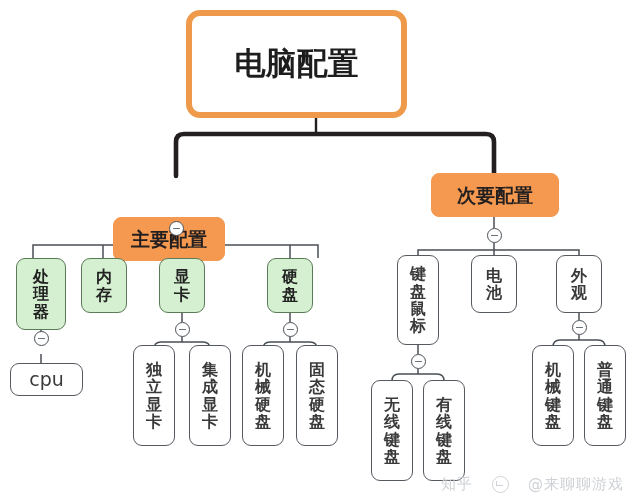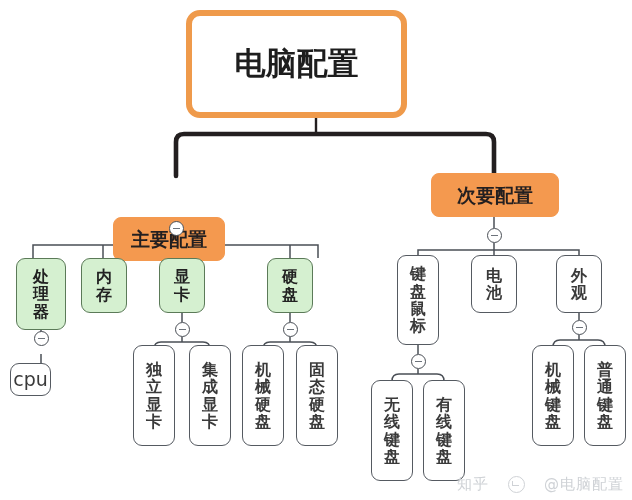--- a/index.html
+++ b/index.html
@@ -191,21 +191,21 @@
   </div>
   <div class="node n-green vert" style="left:267px;top:258px;width:46px;height:55px;">
     <span class="txt">硬
 盘</span>
   </div>
 
   <div class="toggle" style="left:34px;top:331px;"></div>
   <div class="toggle" style="left:175px;top:322px;"></div>
   <div class="toggle" style="left:283px;top:322px;"></div>
 
-  <div class="node n-plain latin" style="left:10px;top:363px;width:41px;height:33px;align-items:center;">
+  <div class="node n-plain latin" style="left:10px;top:363px;width:73px;height:33px;align-items:center;">
     <span class="txt">cpu</span>
   </div>
 
   <div class="node n-plain vert" style="left:133px;top:345px;width:42px;height:101px;">
     <span class="txt">独
 立
 显
 卡</span>
   </div>
   <div class="node n-plain vert" style="left:189px;top:345px;width:42px;height:101px;">
@@ -268,16 +268,16 @@
   <div class="node n-plain vert" style="left:584px;top:345px;width:42px;height:101px;">
     <span class="txt">普
 通
 键
 盘</span>
   </div>
 
   <div id="watermark">
     <span>知乎</span>
     <span class="wm-logo"></span>
-    <span>@电脑配置</span>
+    <span>@来聊聊游戏</span>
   </div>
 
 </div>
 
 </body></html>

